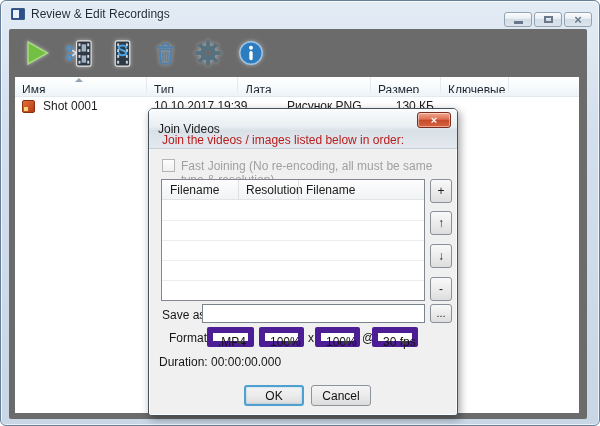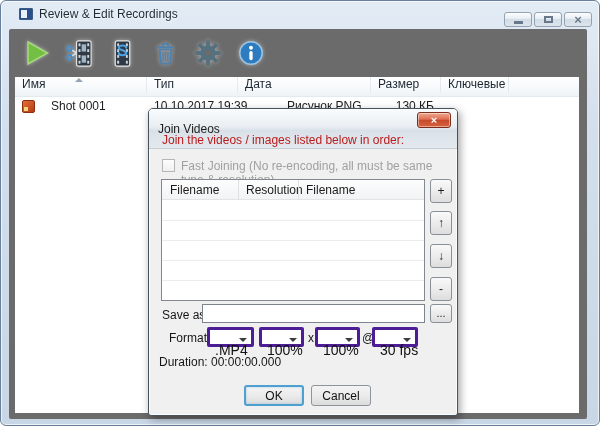--- a/index.html
+++ b/index.html
@@ -7,21 +7,21 @@
   body { font-family:"Liberation Sans", sans-serif; }
   #stage { position:relative; width:600px; height:426px; overflow:hidden; background:#fff; }
 
   
   .window {
     position:absolute; inset:0;
     background:linear-gradient(180deg,#e3ecf5 0%,#d3dfec 30%,#c8d6e5 100%);
     border:1px solid #68809a; border-radius:6px;
     box-shadow:inset 0 0 0 1px rgba(255,255,255,.65);
   }
-  .titlebar { position:absolute; left:0; top:0; right:0; height:26px; display:flex; align-items:center; padding-left:10px;margin-left:8px; }
+  .titlebar { position:absolute; left:0; top:0; right:0; height:26px; display:flex; align-items:center; padding-left:10px; }
   .app-icon { width:14px; height:12px; border:1px solid #3c5a82; background:#2a4f8f; border-radius:1px; position:relative; margin-right:6px; }
   .app-icon::after { content:""; position:absolute; left:1px; top:1px; width:6px; height:8px; background:#e9f2fa; }
   .title-text { font-size:12px; color:#1e2a36; text-shadow:0 1px 2px rgba(255,255,255,.8); }
 
   .caption-buttons { position:absolute; top:11px; right:7px; display:flex; gap:2px; }
   .cap-btn {
     width:28px; height:15px; border:1px solid #93a3b1; border-radius:3px;
     background:linear-gradient(180deg,#fdfdfe 0%,#e7edf3 45%,#d3dde6 50%,#dde5ec 100%);
     display:flex; align-items:center; justify-content:center; cursor:pointer;
   }
@@ -30,26 +30,26 @@
   .glyph-close { color:#68788a; font-size:13px; font-weight:bold; line-height:1; }
 
   
   .app-panel { position:absolute; left:8px; top:28px; width:578px; height:390px; background:#6b6b6b; border-radius:2px; }
   .toolbar { position:absolute; left:0; top:0; right:0; height:48px; display:flex; align-items:center; padding-left:12px; gap:13px; }
   .tool-icon { width:30px; height:30px; display:flex; align-items:center; justify-content:center; cursor:pointer; filter:drop-shadow(0 0 2px rgba(255,255,255,.45)); }
 
   
   .list-area { position:absolute; left:6px; top:48px; right:8px; bottom:6px; background:#ffffff; overflow:hidden; }
   .list-header { position:absolute; left:0; top:0; right:0; height:20px; background:linear-gradient(180deg,#ffffff 0%,#f6f9fb 60%,#eef3f7 100%); border-bottom:1px solid #e2e9ef; display:flex; }
-  .hcell { position:relative; height:16px; font-size:12px; color:#1c2732; padding:0 0 0 7px; border-right:1px solid #e4eaf0; cursor:pointer; white-space:nowrap; overflow:hidden; }
+  .hcell { position:relative; height:16px; font-size:12px; color:#1c2732; padding:6px 0 0 7px; border-right:1px solid #e4eaf0; cursor:pointer; white-space:nowrap; overflow:hidden; }
   .hc1 { width:132px; } .hc2 { width:133px; } .hc3 { width:91px; } .hc4 { width:70px; } .hc5 { width:68px; } .hc6 { flex:1; border-right:none; }
   .sort-arrow { position:absolute; top:1px; left:60px; width:0; height:0; border-left:4px solid transparent; border-right:4px solid transparent; border-bottom:4px solid #93a4b4; }
   .list-row { position:absolute; left:0; top:20px; right:0; height:18px; display:flex; font-size:12px; color:#1c1c1c; cursor:pointer; align-items:center; }
   .rc { padding-left:7px; white-space:nowrap; overflow:hidden; }
-  .rc1 { width:132px; display:flex; align-items:center; gap:16px; }
+  .rc1 { width:132px; display:flex; align-items:center; gap:8px; }
   .rc2 { width:133px; } .rc3 { width:91px; }
   .rc4 { width:70px; text-align:right; padding-right:7px; padding-left:0; }
   .rc5 { width:68px; }
   .file-icon { width:13px; height:13px; border:1px solid #8e2e10; border-radius:2px; background:linear-gradient(135deg,#e4703d 0%,#b43a12 100%); position:relative; flex:0 0 auto; }
   .file-icon::after { content:""; position:absolute; left:1px; bottom:1px; width:4px; height:4px; background:#f7d774; }
 
   
   .dialog {
     position:absolute; left:147px; top:107px; width:310px; height:308px;
     background:#f0f0f0; border:1px solid #46525c; border-radius:5px 5px 3px 3px;
@@ -78,22 +78,22 @@
   .side-btn { position:absolute; left:281px; width:22px; height:24px; border:1px solid #8a9097; border-radius:3px;
     background:linear-gradient(180deg,#f9f9f9 0%,#ececec 50%,#dddddd 100%);
     font-size:12px; color:#222; display:flex; align-items:center; justify-content:center; cursor:pointer; }
 
   .saveas-label { position:absolute; left:13px; top:199px; font-size:12px; color:#161616; }
   .saveas-input { position:absolute; left:53px; top:195px; width:223px; height:19px; background:#fff; border:1px solid #7b838c; font-size:12px; padding:2px 4px; }
   .browse-btn { position:absolute; left:281px; top:195px; width:22px; height:19px; border:1px solid #8a9097; border-radius:3px;
     background:linear-gradient(180deg,#f9f9f9,#dddddd); font-size:11px; color:#222; text-align:center; line-height:16px; cursor:pointer; }
 
   .format-label { position:absolute; left:20px; top:222px; font-size:12px; color:#161616; }
-  .combo { position:absolute; top:218px; height:20px; background:#fff; border:3px solid #4c1d95; border-radius:2px; font-size:14px; color:#111;
-    padding:12px 14px 0 5px; cursor:pointer; white-space:nowrap; }
+  .combo { position:absolute; top:218px; height:20px; background:#fff; border:6px solid #4c1d95; border-radius:2px; font-size:12px; color:#111;
+    padding:2px 14px 0 5px; cursor:pointer; white-space:nowrap; }
   .combo::after { content:""; position:absolute; right:4px; top:8px; width:0; height:0; border-left:4px solid transparent; border-right:4px solid transparent; border-top:4px solid #3c3c3c; }
   .combo-format { left:58px; width:47px; }
   .combo-w { left:110px; width:45px; }
   .combo-h { left:166px; width:45px; }
   .combo-fps { left:223px; width:46px; }
   .fmt-sep { position:absolute; top:222px; font-size:12px; color:#161616; }
   .sep-x { left:159px; } .sep-at { left:213px; }
 
   .dlg-duration { position:absolute; left:10px; top:246px; font-size:12px; color:#161616; }
 

